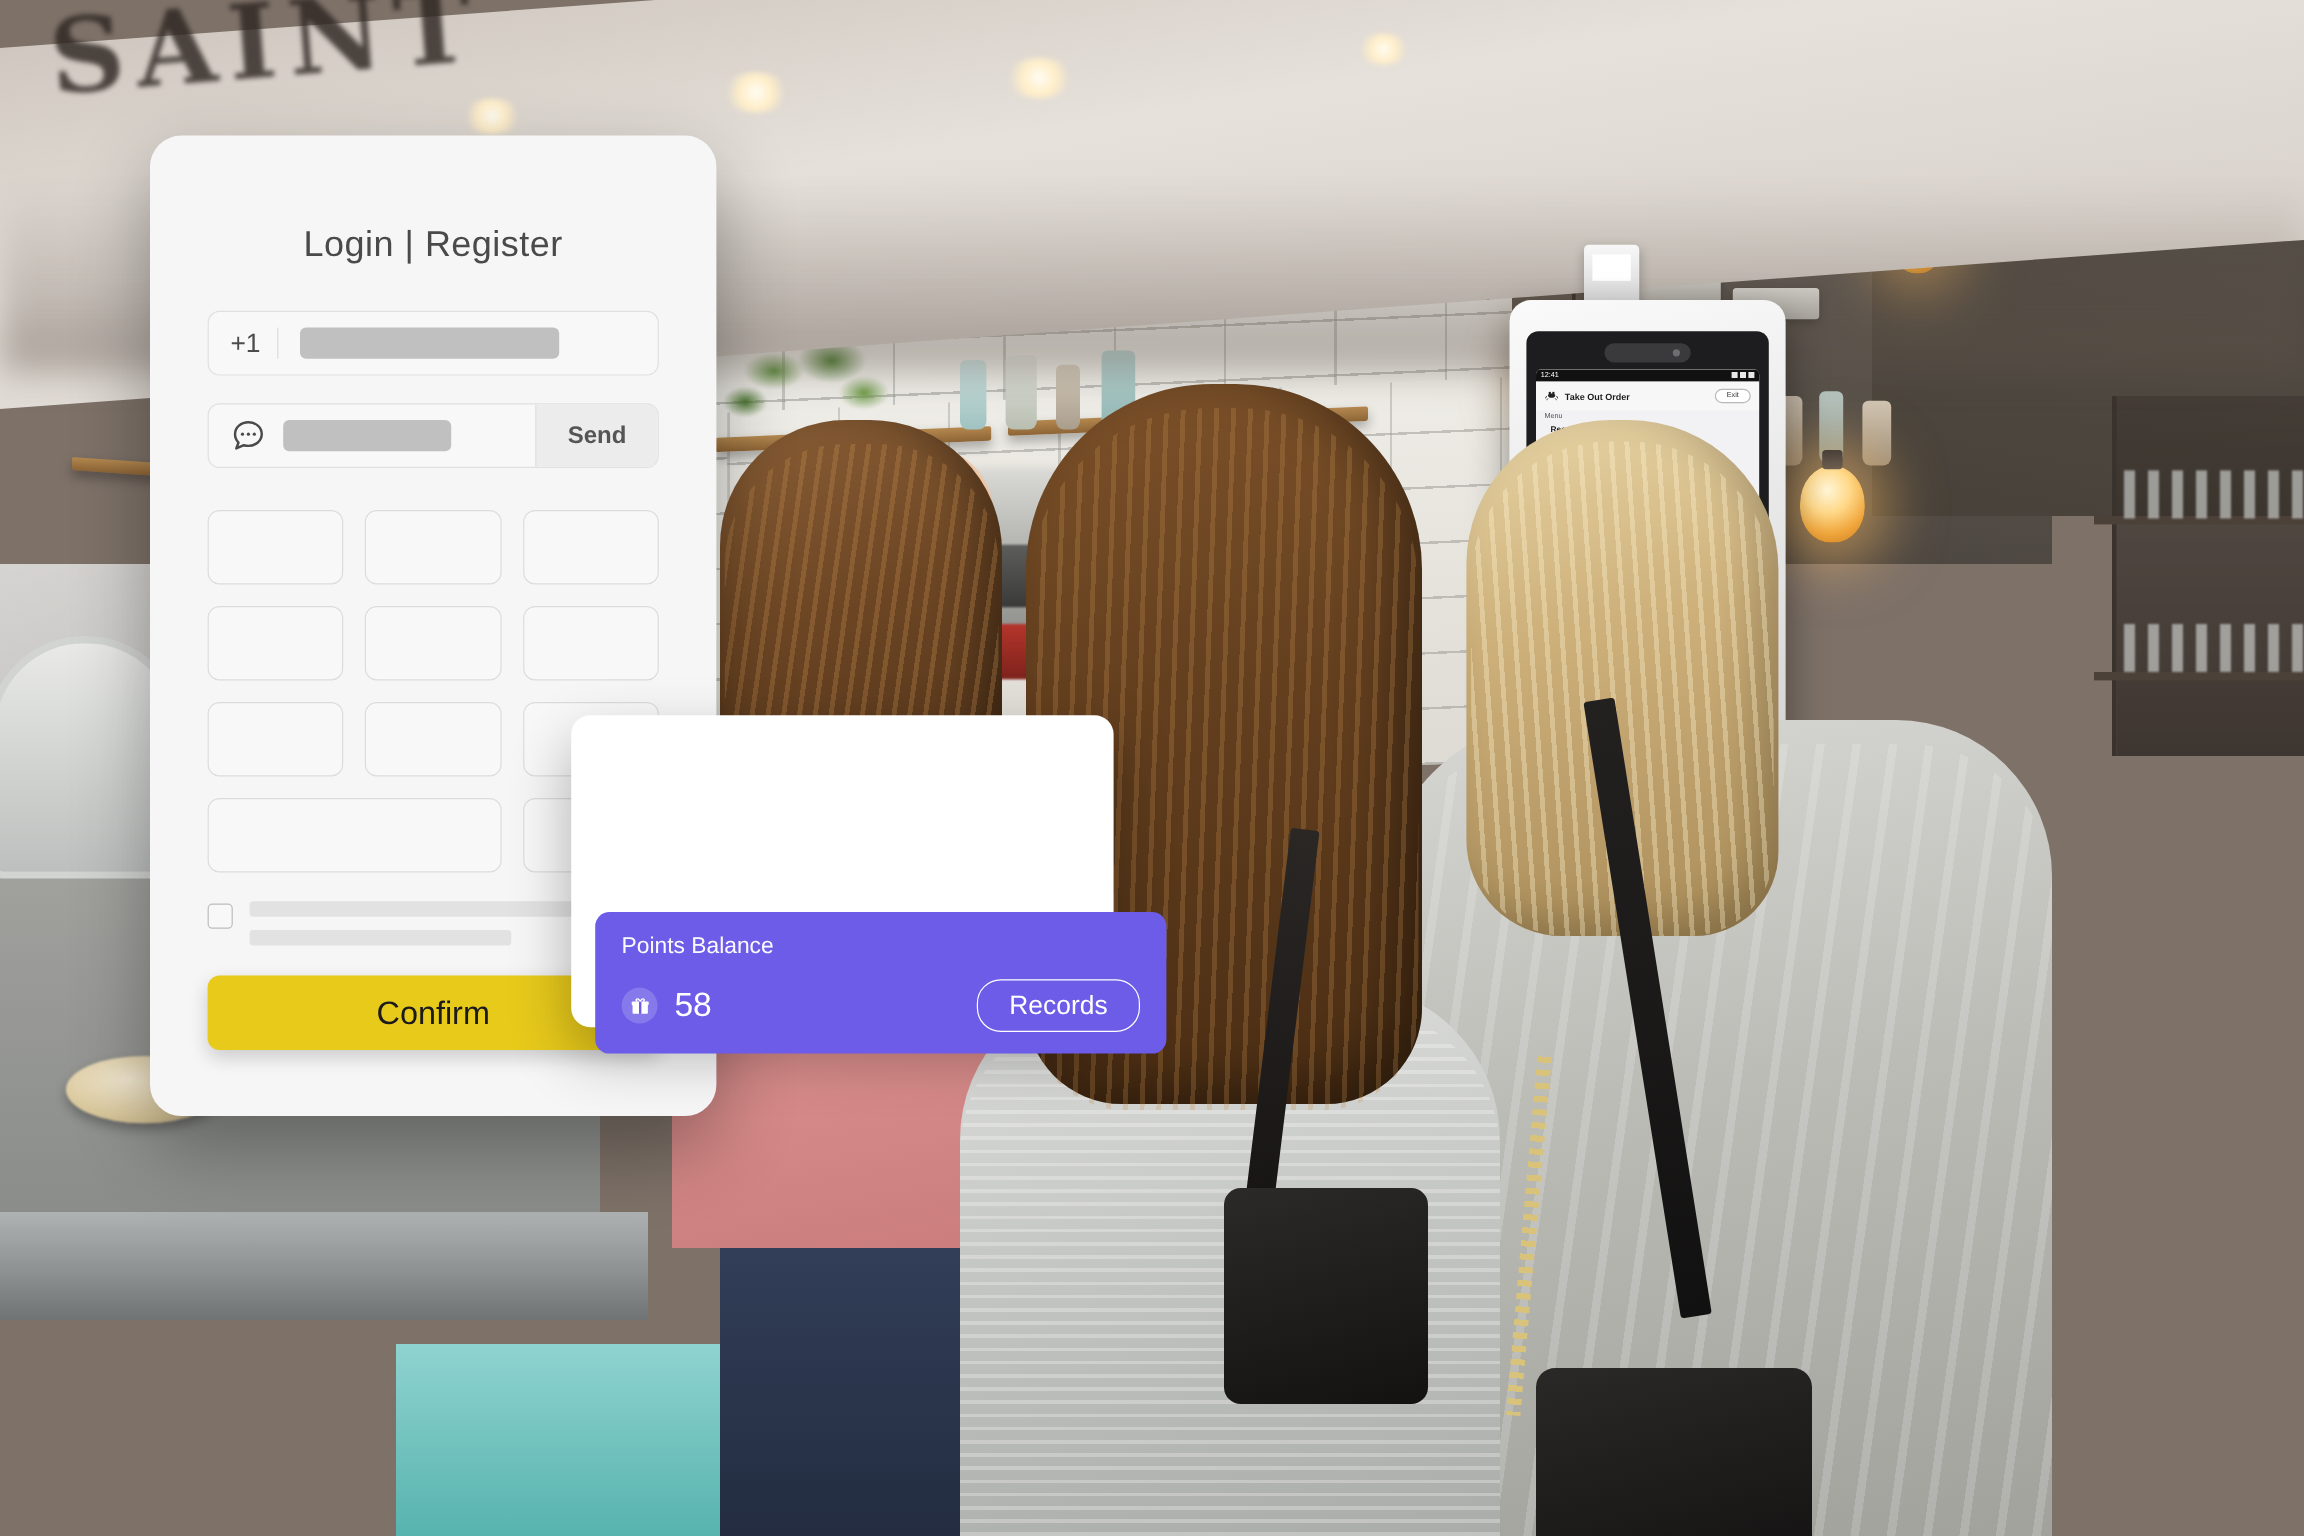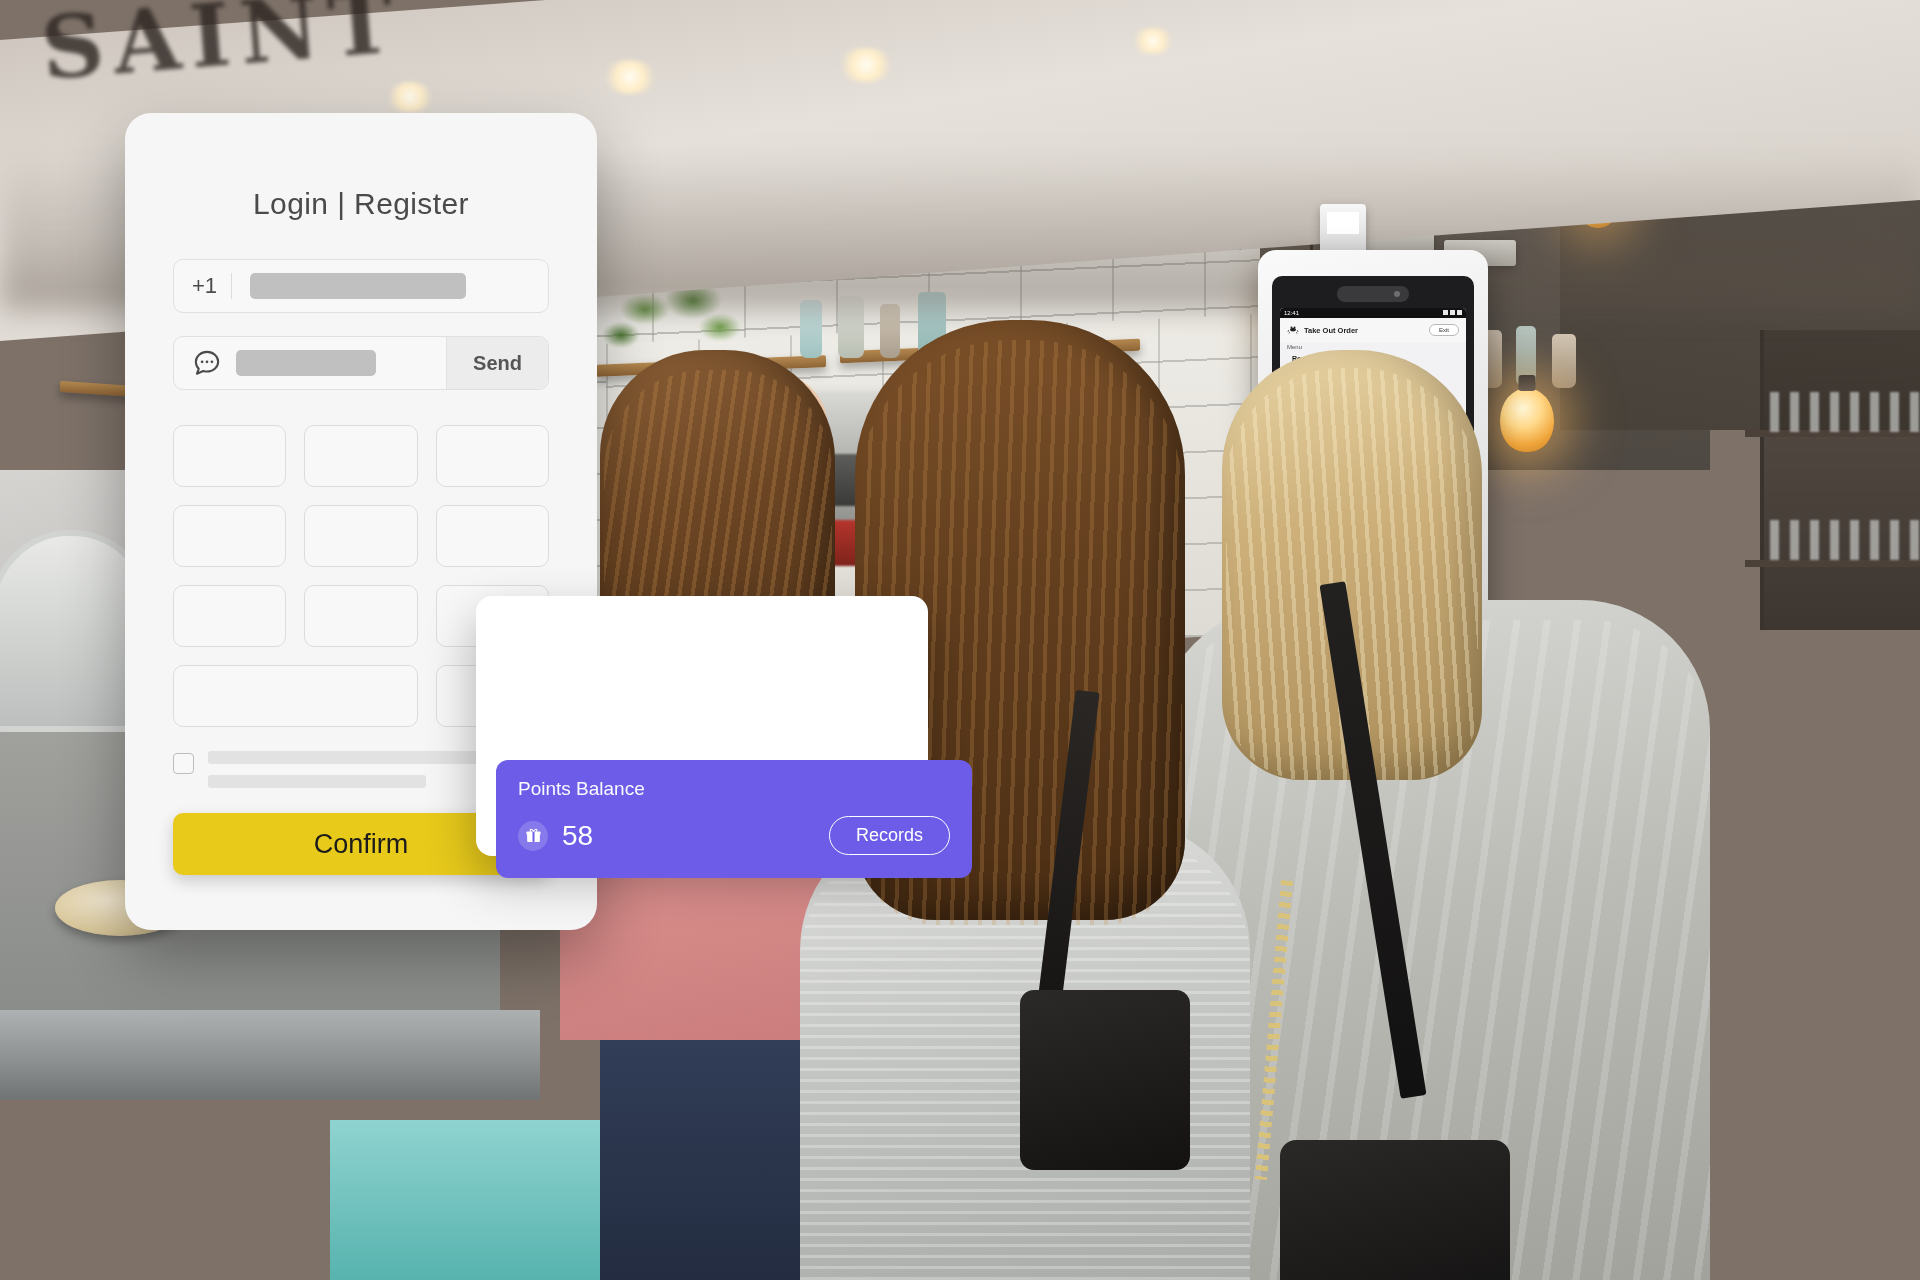--- a/index.html
+++ b/index.html
@@ -327,21 +327,21 @@
     position:absolute;left:20px;top:116px;width:476px;height:118px;
     background:#6c5ce7;border-radius:12px;color:#fff;box-sizing:border-box;padding:18px 22px;margin-top:48px;
   }
   .pts-label{font-size:19px;opacity:.97;}
   .pts-row{display:flex;align-items:center;margin-top:16px;}
   .gift{width:30px;height:30px;border-radius:50%;background:rgba(255,255,255,.18);
     display:flex;align-items:center;justify-content:center;}
   .gift svg{width:17px;height:17px;color:#fff;}
   .pts-val{font-size:28px;margin-left:14px;}
   .records{margin-left:auto;border:1.6px solid #fff;border-radius:20px;
-    padding:8px 26px;font-size:18px;}
+    padding:8px 26px;font-size:22px;}
 </style>
 </head>
 <body>
 
 <div class="stage">
 
   <div class="photo">
     <div class="wall-dark"></div>
     <div class="wall-dark2"></div>
     <div class="tilewall"></div>

